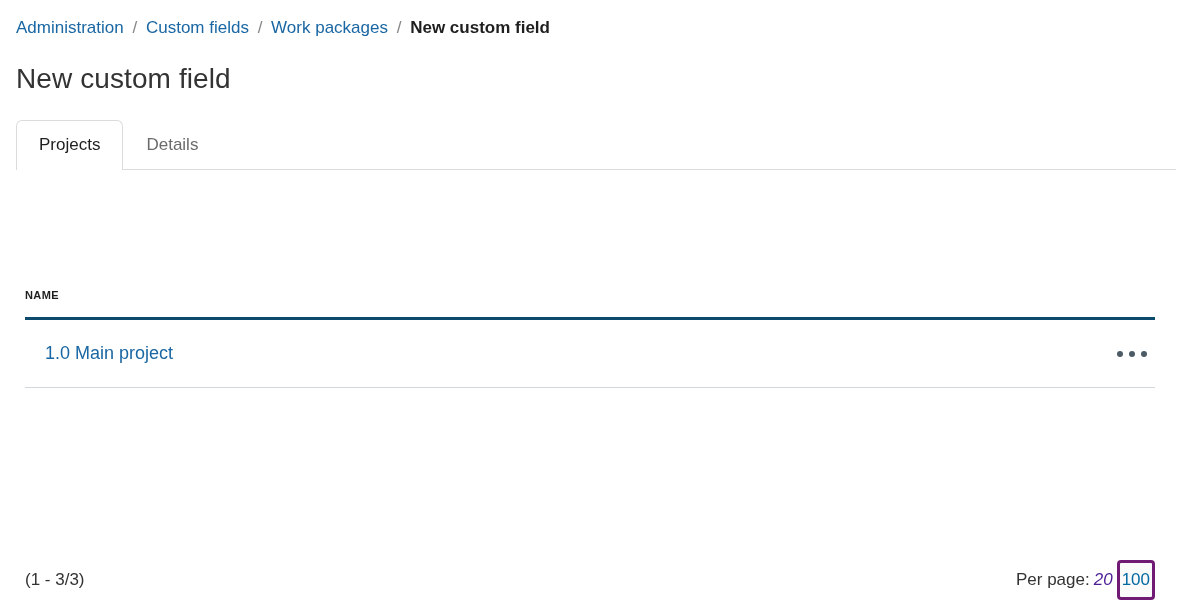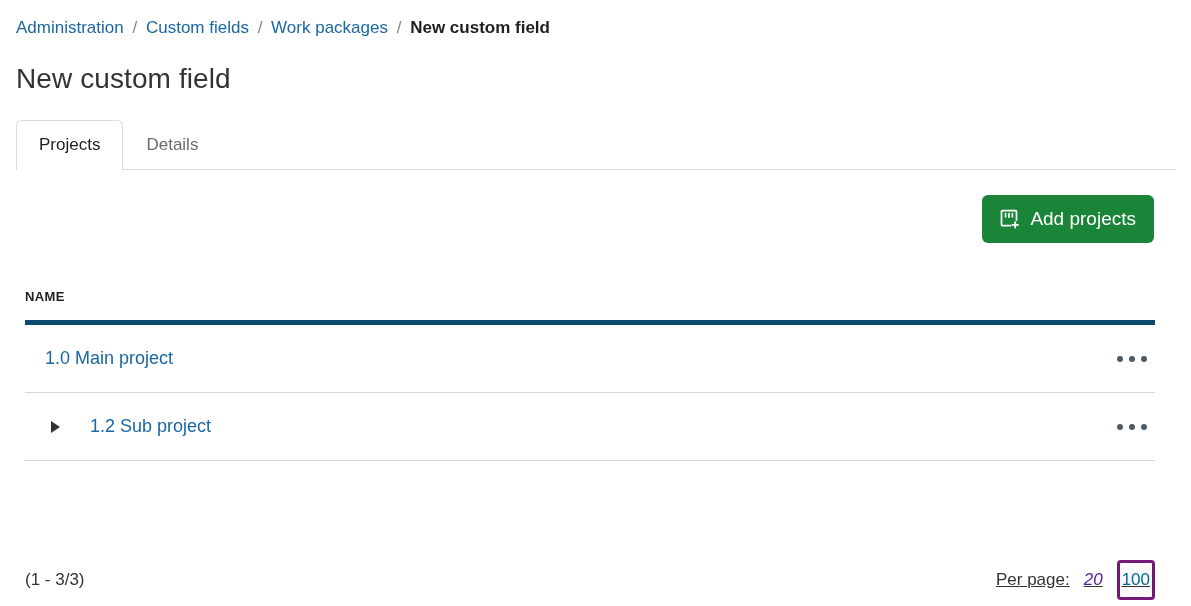--- a/index.html
+++ b/index.html
@@ -152,26 +152,26 @@
     top: 275px;
     width: 1130px;
   }
   table.projects {
     width: 100%;
     border-collapse: collapse;
     table-layout: fixed;
   }
   table.projects th {
     text-align: left;
-    font-size: 13px;
+    font-size: 11px;
     font-weight: bold;
     color: #1f1f1f;
     letter-spacing: 0.4px;
     padding: 14px 0 16px 0;
-    border-bottom: 5px solid #0c4a6e;
+    border-bottom: 3px solid #0c4a6e;
   }
   table.projects td {
     padding: 0;
     height: 67px;
     border-bottom: 1px solid #d0d8de;
     vertical-align: middle;
     font-size: 18px;
   }
   td.col-name a {
     color: #1A67A3;
@@ -242,23 +242,21 @@
     color: #333333;
     margin-top: 12px;
   }
   .pagination-range {
     color: #333333;
     font-size: 17px;
   }
   .per-page {
     display: flex;
     align-items: center;
-    gap: 10px;
-    font-size: 17px;
-    text-decoration: underline;
+    font-size: 17px;
   }
   .per-page-label { color: #333333; }
   .per-page-option {
     font-style: italic;
     color: #4c1d95;
     text-decoration: none;
     padding: 2px 4px;
     cursor: pointer;
   }
   .per-page-option.selected {
@@ -293,32 +291,20 @@
       <div class="tab active">
         <span>Projects</span>
       </div>
       <div class="tab">
         <span>Details</span>
       </div>
       <div class="tabs-underline"></div>
     </div>
   </div>
 
-  <div class="toolbar">
-    <button class="btn-primary">
-      <span class="icon-add-project">
-        <svg width="24" height="24" viewBox="0 0 24 24" fill="none" xmlns="http://www.w3.org/2000/svg" aria-hidden="true">
-          <path d="M19.5 13.2V4.6a.9.9 0 0 0-.9-.9H5.4a.9.9 0 0 0-.9.9v13.2c0 .5.4.9.9.9h8.1" stroke="#ffffff" stroke-width="1.7" stroke-linecap="round" stroke-linejoin="round"></path>
-          <path d="M8.6 6.6v3.2M12 6.6v3.6M15.4 6.6v3.2" stroke="#ffffff" stroke-width="1.7" stroke-linecap="round"></path>
-          <path d="M18.2 15.2v5.4M15.5 17.9h5.4" stroke="#ffffff" stroke-width="1.9" stroke-linecap="round"></path>
-        </svg>
-      </span>
-      <span>Add projects</span>
-    </button>
-  </div>
 
   <div class="table-wrap">
     <table class="projects">
       <thead>
         <tr>
           <th>NAME</th>
           <th class="col-actions"></th>
         </tr>
       </thead>
       <tbody>
@@ -331,35 +317,20 @@
           </td>
           <td class="col-actions">
             <button class="more-btn">
               <span></span>
               <span></span>
               <span></span>
             </button>
           </td>
         </tr>
 
-        <tr>
-          <td class="col-name">
-            <div class="name-cell indent-1">
-              <span class="hierarchy-arrow"></span>
-              <a href="#">1.2 Sub project</a>
-            </div>
-          </td>
-          <td class="col-actions">
-            <button class="more-btn">
-              <span></span>
-              <span></span>
-              <span></span>
-            </button>
-          </td>
-        </tr>
 
 
       </tbody>
     </table>
   </div>
 
   <div class="pagination">
     <div class="pagination-range">(1 - 3/3)</div>
     <div class="per-page">
       <span class="per-page-label">Per page:</span>

